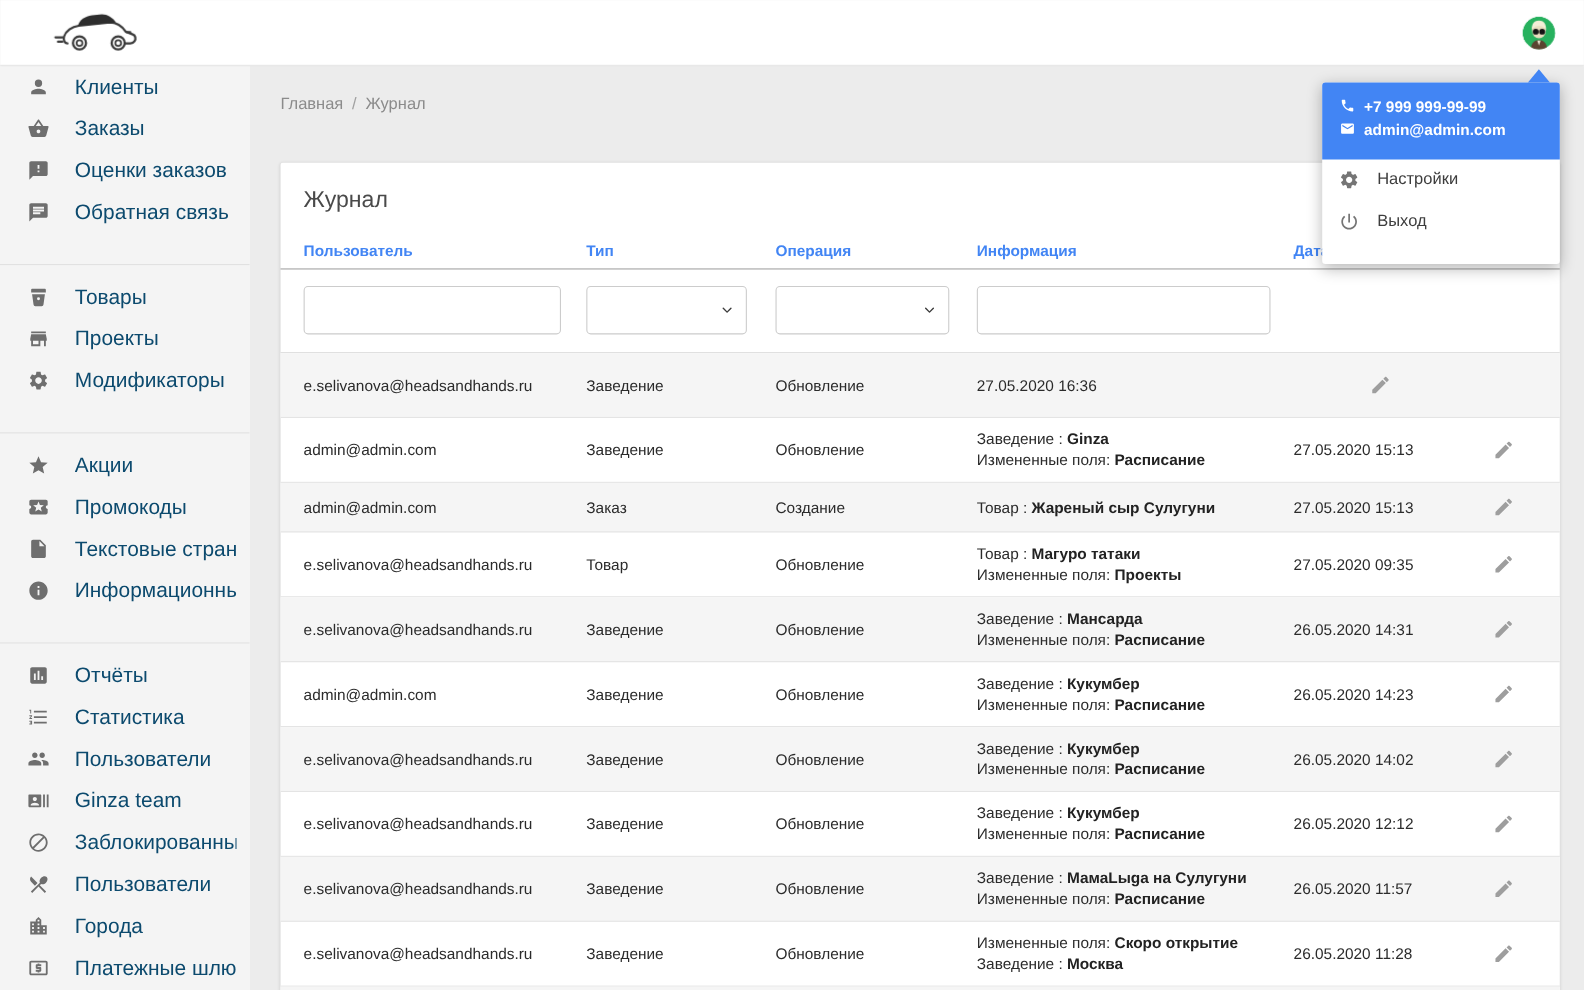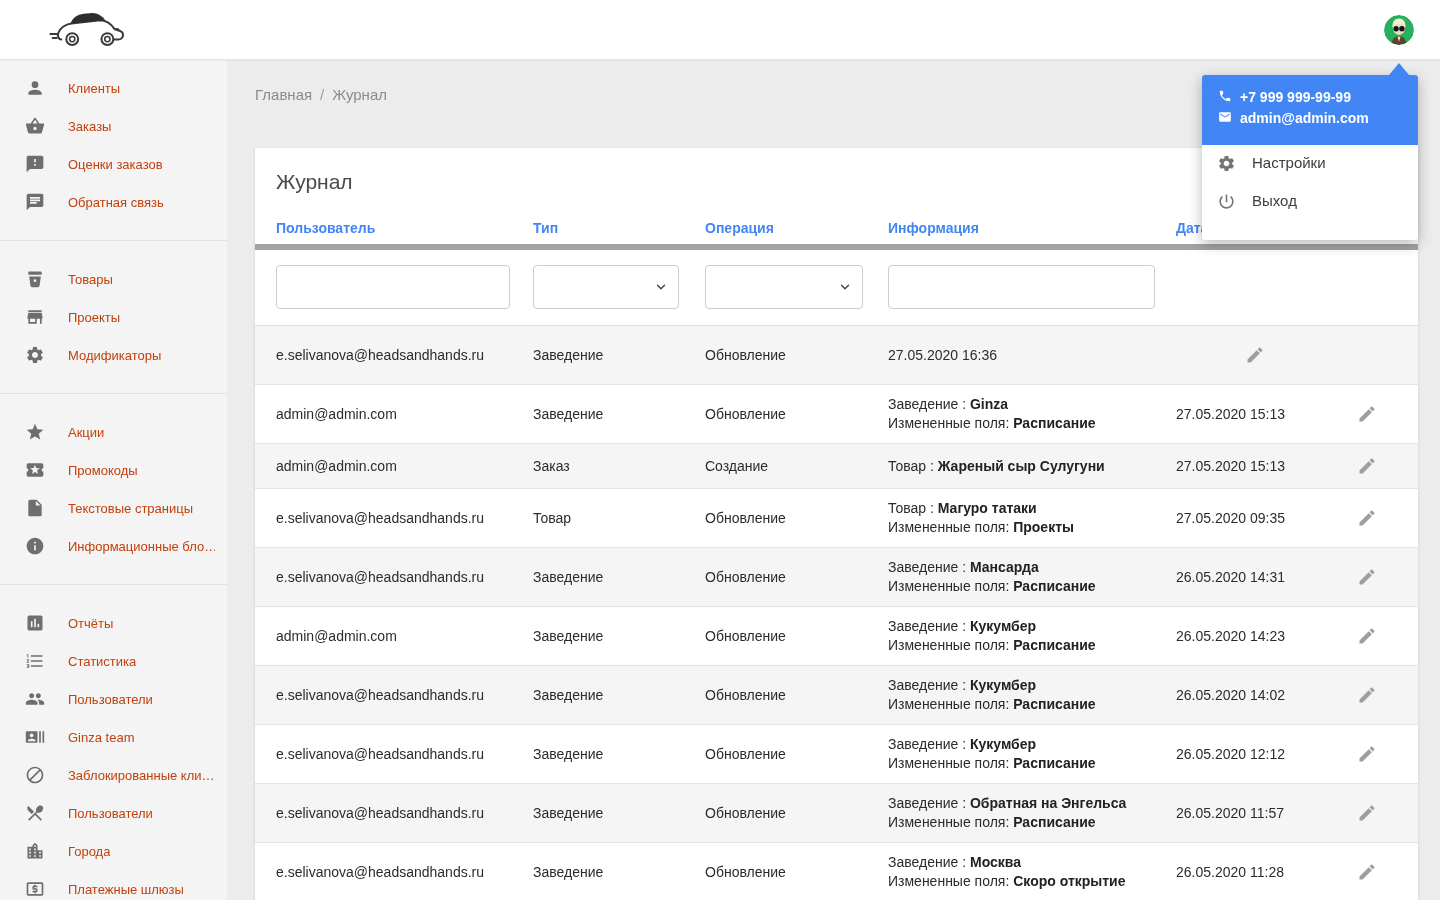--- a/index.html
+++ b/index.html
@@ -15,39 +15,39 @@
           box-shadow:0 1px 2px rgba(0,0,0,.04)}
   .logo{margin-left:22px;width:86px;height:42px;cursor:pointer}
   .avatar{width:30px;height:30px;border-radius:50%;overflow:hidden;cursor:pointer}
 
   
   .sidebar{position:fixed;top:60px;left:0;bottom:0;width:227px;background:#f4f4f4;
            z-index:10;overflow:hidden}
   .side-group{padding:19px 0}
   .side-group:first-child{padding-top:9px}
   .side-group:not(:last-child){border-bottom:1px solid #e1e1e1}
-  .side-item{height:38px;display:flex;align-items:center;padding:0 12px 0 25px;gap:23px;
-             color:#c2410c;font-size:13px;cursor:pointer;white-space:nowrap}
+  .side-item{height:38px;display:flex;align-items:flex-start;padding:0 12px 0 25px;gap:23px;
+             color:#0c4a6e;font-size:19px;cursor:pointer;white-space:nowrap}
   .side-item .ic{width:20px;height:20px;color:#6e6e6e;flex:0 0 20px}
   .side-label{overflow:hidden;text-overflow:clip}
 
   
   .content{position:absolute;top:60px;left:227px;right:0;bottom:0;
            padding:25px 22px 0 28px;box-sizing:border-box;overflow:hidden}
   .breadcrumb{font-size:15px;color:#8b8b8b;height:20px;line-height:20px}
   .breadcrumb a{color:#8b8b8b;text-decoration:none;cursor:pointer}
   .breadcrumb .sep{margin:0 8px;color:#a0a0a0}
 
   .card{background:#fff;border-radius:2px;box-shadow:0 1px 3px rgba(0,0,0,.14);
         margin-top:43px;min-height:980px;position:relative}
   .card h1{margin:0;padding:22px 21px 0;font-size:21px;font-weight:400;color:#4a4a4a;line-height:24px}
 
   .tgrid{display:grid;grid-template-columns:257px 172px 183px 288px 158px 1fr;
          padding-left:21px;padding-right:19px;box-sizing:border-box}
-  .thead{padding-top:26px;padding-bottom:8px;border-bottom:6px solid #a3a3a3}
+  .thead{padding-top:26px;padding-bottom:8px;border-bottom:1px solid #a3a3a3}
   .th{font-size:14px;font-weight:700;color:#4285f4;cursor:pointer}
 
   .filters{padding-top:15px;height:76px;border-bottom:1px solid #e0e0e0;align-items:start}
   .finput{height:44px;border:1px solid #cccccc;border-radius:4px;background:#fff;
           box-sizing:border-box;font:inherit;font-size:14px;color:#333;padding:0 10px;outline:none}
   .w-user{width:234px}.w-info{width:267px}
   .fselect{height:44px;border:1px solid #cccccc;border-radius:4px;background:#fff;
            box-sizing:border-box;position:relative;cursor:pointer}
   .w-type{width:146px}.w-op{width:158px}
   .fselect .chev{position:absolute;right:10px;top:50%;transform:translateY(-50%);
@@ -456,39 +456,39 @@
                   <path d="M3 17.25V21h3.75L17.81 9.94l-3.75-3.75L3 17.25zM20.71 7.04c.39-.39.39-1.02 0-1.41l-2.34-2.34c-.39-.39-1.02-.39-1.41 0l-1.83 1.83 3.75 3.75 1.83-1.83z"></path>
                 </svg>
               </span></button>
           </div>
         </div>
         <div class="tgrid row striped">
           <div class="cell">e.selivanova@headsandhands.ru</div>
           <div class="cell">Заведение</div>
           <div class="cell">Обновление</div>
           <div class="cell">
-            <div class="iline"><span>Заведение : </span><b>Обратная на Энгельса</b></div>
+            <div class="iline"><span>Заведение : </span><b>МамаLыga на Сулугуни</b></div>
             <div class="iline"><span>Измененные поля: </span><b>Расписание</b></div>
           </div>
           <div class="cell">26.05.2020 11:57</div>
           <div class="c-edit">
             <button class="edit-btn"><span class="ic" style="">
                 <svg viewBox="0 0 24 24" fill="currentColor">
                   <path d="M3 17.25V21h3.75L17.81 9.94l-3.75-3.75L3 17.25zM20.71 7.04c.39-.39.39-1.02 0-1.41l-2.34-2.34c-.39-.39-1.02-.39-1.41 0l-1.83 1.83 3.75 3.75 1.83-1.83z"></path>
                 </svg>
               </span></button>
           </div>
         </div>
         <div class="tgrid row">
           <div class="cell">e.selivanova@headsandhands.ru</div>
           <div class="cell">Заведение</div>
           <div class="cell">Обновление</div>
           <div class="cell">
+            <div class="iline"><span>Измененные поля: </span><b>Скоро открытие</b></div>
             <div class="iline"><span>Заведение : </span><b>Москва</b></div>
-            <div class="iline"><span>Измененные поля: </span><b>Скоро открытие</b></div>
           </div>
           <div class="cell">26.05.2020 11:28</div>
           <div class="c-edit">
             <button class="edit-btn"><span class="ic" style="">
                 <svg viewBox="0 0 24 24" fill="currentColor">
                   <path d="M3 17.25V21h3.75L17.81 9.94l-3.75-3.75L3 17.25zM20.71 7.04c.39-.39.39-1.02 0-1.41l-2.34-2.34c-.39-.39-1.02-.39-1.41 0l-1.83 1.83 3.75 3.75 1.83-1.83z"></path>
                 </svg>
               </span></button>
           </div>
         </div>

